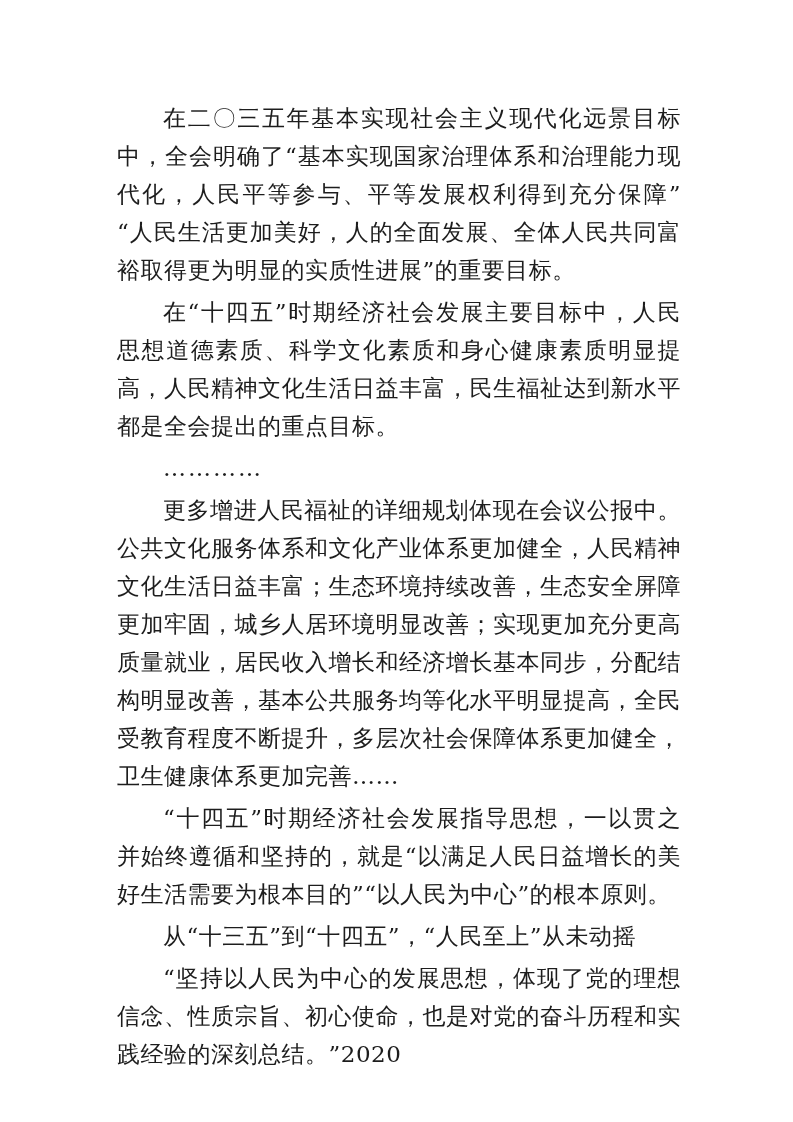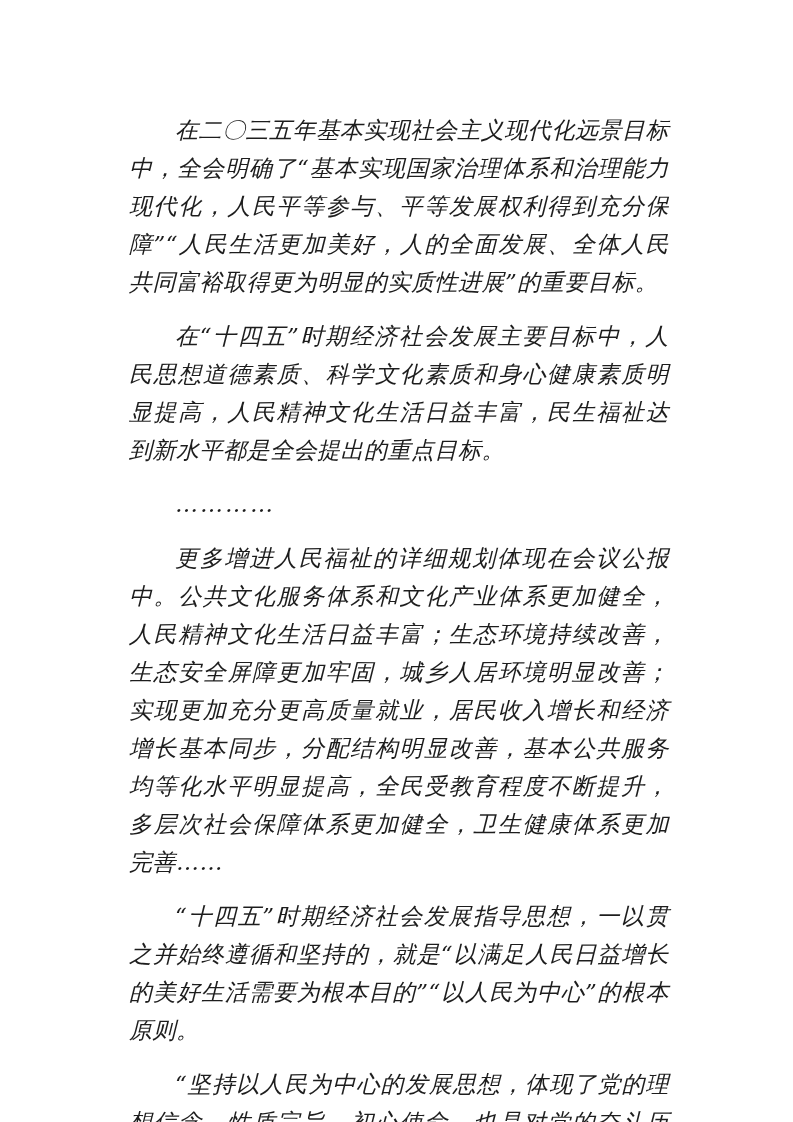--- a/index.html
+++ b/index.html
@@ -25,24 +25,23 @@
     left: 113px;
     top: 95px;
     width: 572px;
     font-size: 23px;
     line-height: 38px;
     text-align: justify;
     text-justify: inter-ideograph;
     letter-spacing: 0.5px;
   }
   .text-block p {
-    margin: 16px;
+    margin: 4px;
     padding: 0;
     text-indent: 2em;
-    font-style: italic;
   }
   .ellipsis-line {
     letter-spacing: 2px;
   }
   .page-number {
     position: absolute;
     top: 1036px;
     left: 0;
     width: 100%;
     text-align: center;
@@ -53,15 +52,16 @@
 </head>
 <body>
 
 <div class="page">
   <div class="text-block">
     <p>在二〇三五年基本实现社会主义现代化远景目标中，全会明确了“基本实现国家治理体系和治理能力现代化，人民平等参与、平等发展权利得到充分保障”“人民生活更加美好，人的全面发展、全体人民共同富裕取得更为明显的实质性进展”的重要目标。</p>
     <p>在“十四五”时期经济社会发展主要目标中，人民思想道德素质、科学文化素质和身心健康素质明显提高，人民精神文化生活日益丰富，民生福祉达到新水平都是全会提出的重点目标。</p>
     <p class="ellipsis-line">…………</p>
     <p>更多增进人民福祉的详细规划体现在会议公报中。公共文化服务体系和文化产业体系更加健全，人民精神文化生活日益丰富；生态环境持续改善，生态安全屏障更加牢固，城乡人居环境明显改善；实现更加充分更高质量就业，居民收入增长和经济增长基本同步，分配结构明显改善，基本公共服务均等化水平明显提高，全民受教育程度不断提升，多层次社会保障体系更加健全，卫生健康体系更加完善……</p>
     <p>“十四五”时期经济社会发展指导思想，一以贯之并始终遵循和坚持的，就是“以满足人民日益增长的美好生活需要为根本目的”“以人民为中心”的根本原则。</p>
+    <p>从“十三五”到“十四五”，“人民至上”从未动摇</p>
     <p>“坚持以人民为中心的发展思想，体现了党的理想信念、性质宗旨、初心使命，也是对党的奋斗历程和实践经验的深刻总结。”2020</p>
   </div>
 </div>
 
 </body></html>

